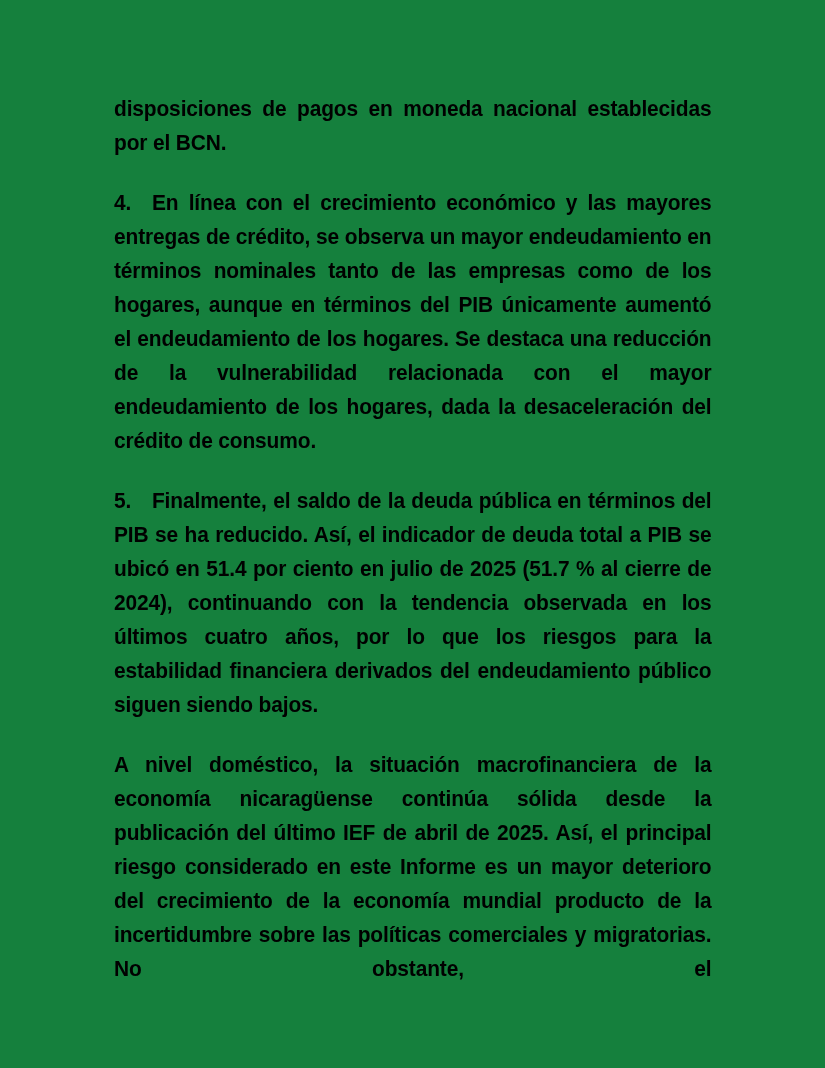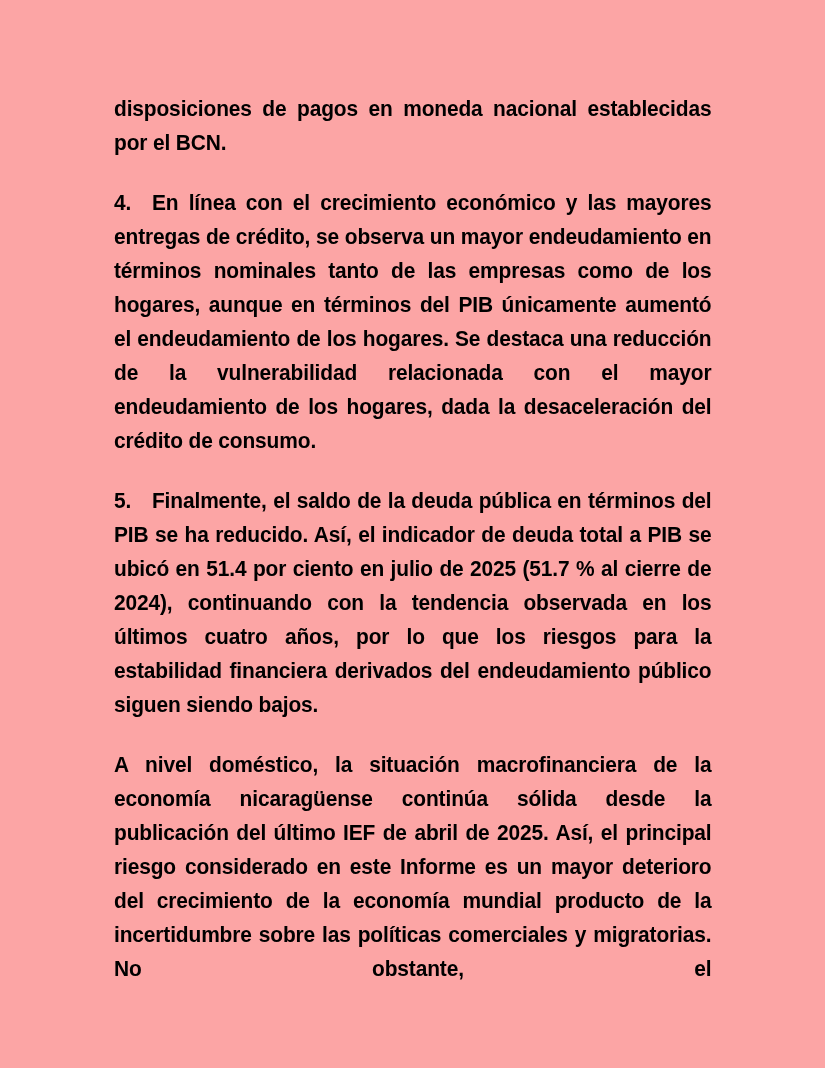--- a/index.html
+++ b/index.html
@@ -14,21 +14,21 @@
     overflow: hidden;
     font-family: "Liberation Sans", "DejaVu Sans", sans-serif;
     color: #000000;
     -webkit-font-smoothing: antialiased;
   }
 
   #page {
     position: relative;
     width: 825px;
     height: 1068px;
-    background: #fca5a5;
+    background: #15803d;
     box-sizing: border-box;
   }
 
   #text-column {
     position: absolute;
     left: 114px;
     top: 92px;
     width: 598px;   
   }
 

